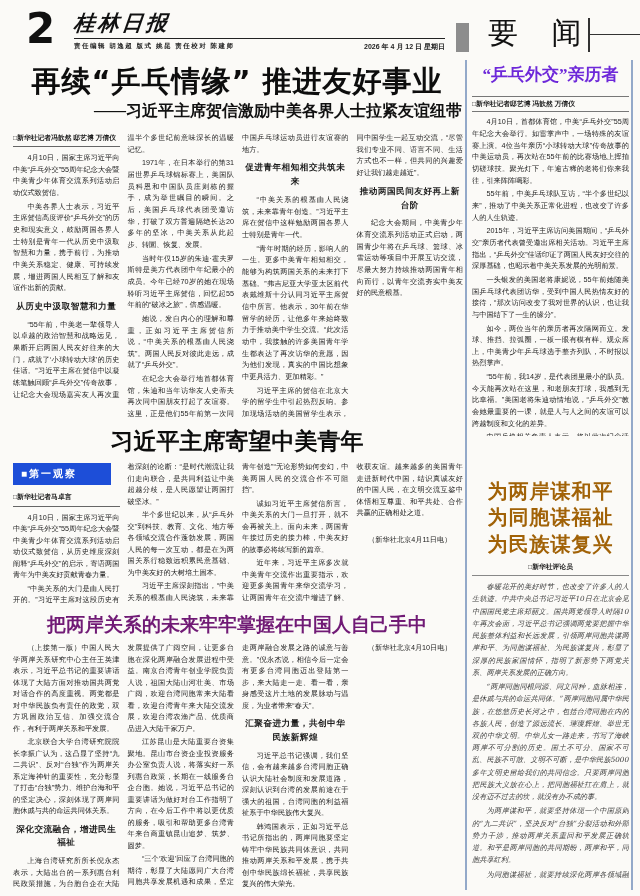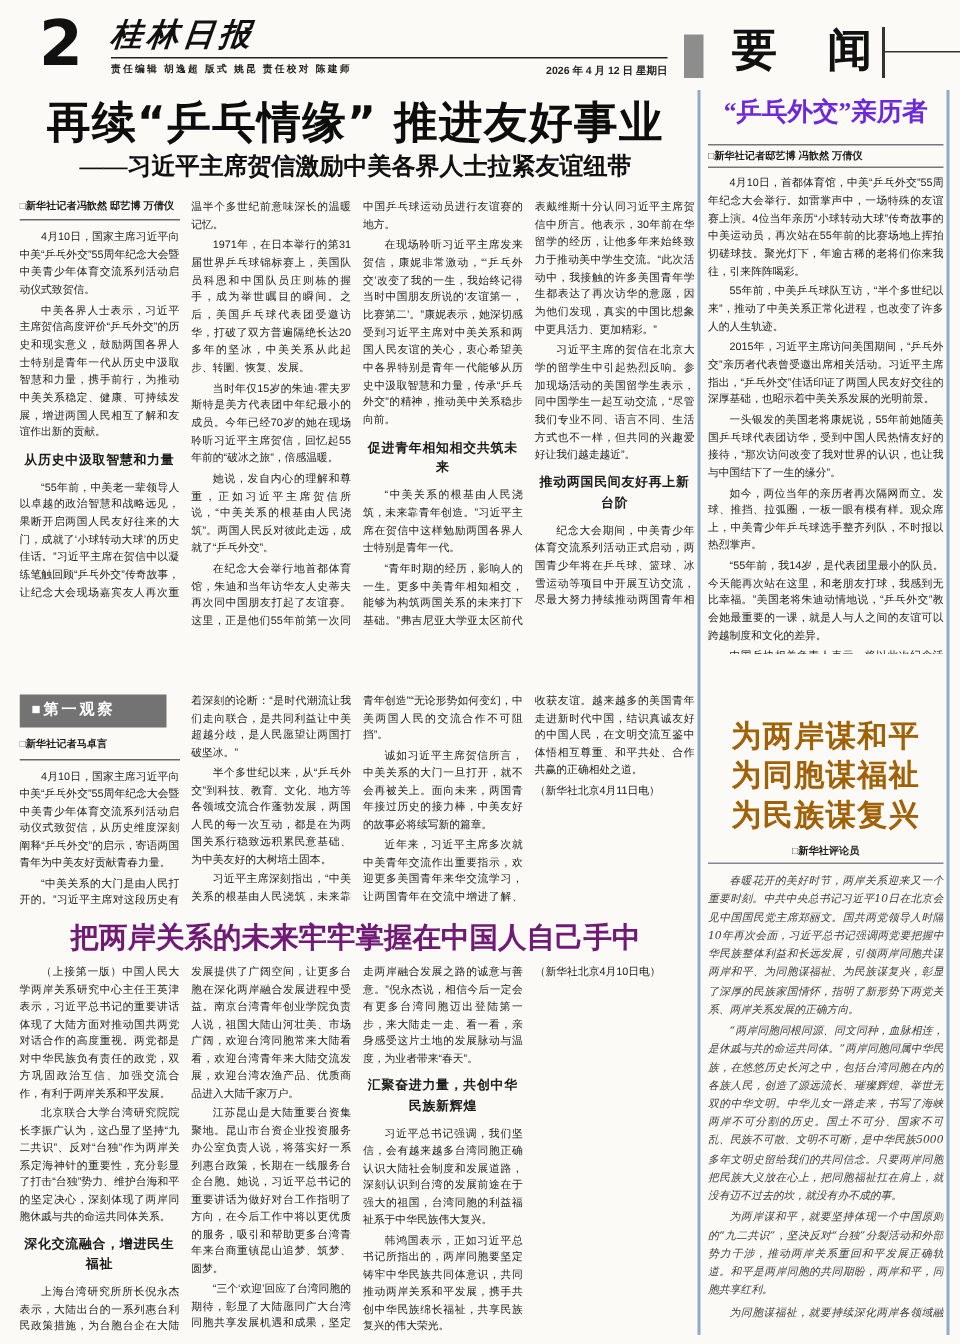--- a/index.html
+++ b/index.html
@@ -8,39 +8,39 @@
   .page { position:relative; width:640px; height:896px; background:#fbfaf7; color:#1c1c1c; overflow:hidden; }
 
   
   .pagenum { position:absolute; left:26px; top:8px; font-size:42px; font-weight:900; font-family:"DejaVu Sans",sans-serif; line-height:1; color:#111; }
   .masthead { position:absolute; left:74px; top:9px; font-size:21px; font-weight:900; font-style:italic; font-family:"Liberation Serif","DejaVu Serif",serif; letter-spacing:3px; color:#111; transform:skewX(-6deg); }
   .mast-rule { position:absolute; left:74px; top:38px; width:371px; border-top:1.5px solid #222; }
   .credits-row { position:absolute; left:74px; top:42px; width:371px; display:flex; justify-content:space-between; }
   .credits { font-size:6.5px; letter-spacing:1.5px; color:#222; font-weight:700; }
   .pubdate { font-size:7px; color:#222; font-weight:700; }
   .graybox { position:absolute; left:456px; top:23px; width:13px; height:29px; background:#8d8d8d; }
-  .section-name { position:absolute; left:488px; top:13px; font-size:30px; font-weight:700; font-family:"Liberation Serif","DejaVu Serif",serif; letter-spacing:13px; color:#111; white-space:nowrap; }
+  .section-name { position:absolute; left:488px; top:13px; font-size:30px; font-weight:400; font-family:"Liberation Serif","DejaVu Serif",serif; letter-spacing:13px; color:#111; white-space:nowrap; }
   .sec-vline { position:absolute; left:588px; top:18px; height:34px; border-left:2.5px solid #333; }
   .sec-hline { position:absolute; left:590px; top:34px; width:50px; border-top:1.5px solid #333; }
 
   
   .vsep { position:absolute; top:60px; height:830px; width:1.5px; background:#93a9c9; }
   .vsep.s1 { left:465px; }
   .vsep.s2 { left:631px; }
 
   
   .body-p { text-indent:2em; margin-bottom:2px; }
-  .dateline { text-align:left; margin-top:2px; }
+  .dateline { text-align:center; margin-top:15px; }
   .sub-head { text-align:center; font-weight:800; font-size:8.6px; margin:6px 0 5px; font-family:"Liberation Sans",sans-serif; letter-spacing:0.5px; }
   .col-byline { font-size:6.8px; font-weight:700; padding-bottom:3px; border-bottom:0.6px solid #666; margin-bottom:5px; text-indent:0; }
-  .badge { background:#737373; color:#fff; font-weight:800; font-size:10px; padding:3px 8px; margin:2px 2px 7px 0; letter-spacing:2px; width:92%; }
+  .badge { background:#1d4ed8; color:#fff; font-weight:800; font-size:10px; padding:3px 8px; margin:2px 2px 7px 0; letter-spacing:2px; width:92%; }
 
   
   .a1-headline { position:absolute; left:12px; top:62px; width:450px; text-align:center; font-size:29px; font-weight:900; font-family:"DejaVu Sans",sans-serif; letter-spacing:1px; color:#0d0d0d; }
-  .a1-subtitle { position:absolute; left:12px; top:101px; width:450px; text-align:center; font-size:16px; font-weight:800; font-family:"Liberation Serif","DejaVu Serif",serif; color:#111; }
+  .a1-subtitle { position:absolute; left:12px; top:101px; width:450px; text-align:right; font-size:16px; font-weight:800; font-family:"Liberation Serif","DejaVu Serif",serif; color:#111; }
   .a1-body { position:absolute; left:13px; top:132px; width:450px; height:290px; overflow:hidden;
              column-count:4; column-gap:8px; column-fill:auto;
              font-size:7.2px; line-height:1.62; text-align:justify; }
 
   
   .a3-headline { position:absolute; left:12px; top:426px; width:450px; text-align:center; font-size:23px; font-weight:900; font-family:"DejaVu Sans",sans-serif; color:#0d0d0d; }
   .a3-body { position:absolute; left:13px; top:461px; width:450px; height:149px; overflow:hidden;
              column-count:4; column-gap:8px; column-fill:auto;
              font-size:7.2px; line-height:1.6; text-align:justify; }
 
@@ -88,29 +88,29 @@
   <div class="a1-body">
       <div class="col-byline">□新华社记者冯歆然  邸艺博  万倩仪</div>
       <p class="body-p">4月10日，国家主席习近平向中美“乒乓外交”55周年纪念大会暨中美青少年体育交流系列活动启动仪式致贺信。</p>
       <p class="body-p">中美各界人士表示，习近平主席贺信高度评价“乒乓外交”的历史和现实意义，鼓励两国各界人士特别是青年一代从历史中汲取智慧和力量，携手前行，为推动中美关系稳定、健康、可持续发展，增进两国人民相互了解和友谊作出新的贡献。</p>
       <div class="sub-head">从历史中汲取智慧和力量</div>
       <p class="body-p">“55年前，中美老一辈领导人以卓越的政治智慧和战略远见，果断开启两国人民友好往来的大门，成就了‘小球转动大球’的历史佳话。”习近平主席在贺信中以凝练笔触回顾“乒乓外交”传奇故事，让纪念大会现场嘉宾友人再次重温半个多世纪前意味深长的温暖记忆。</p>
       <p class="body-p">1971年，在日本举行的第31届世界乒乓球锦标赛上，美国队员科恩和中国队员庄则栋的握手，成为举世瞩目的瞬间。之后，美国乒乓球代表团受邀访华，打破了双方普遍隔绝长达20多年的坚冰，中美关系从此起步、转圜、恢复、发展。</p>
       <p class="body-p">当时年仅15岁的朱迪·霍夫罗斯特是美方代表团中年纪最小的成员。今年已经70岁的她在现场聆听习近平主席贺信，回忆起55年前的“破冰之旅”，倍感温暖。</p>
       <p class="body-p">她说，发自内心的理解和尊重，正如习近平主席贺信所说，“中美关系的根基由人民浇筑”。两国人民反对彼此走远，成就了“乒乓外交”。</p>
       <p class="body-p">在纪念大会举行地首都体育馆，朱迪和当年访华友人史蒂夫再次同中国朋友打起了友谊赛。这里，正是他们55年前第一次同中国乒乓球运动员进行友谊赛的地方。</p>
-      <p class="body-p">在现场聆听习近平主席发来贺信，康妮非常激动，“‘乒乓外交’改变了我的一生，我始终记得当时中国朋友所说的‘友谊第一，比赛第二’。”康妮表示，她深切感受到习近平主席对中美关系和两国人民友谊的关心，衷心希望美中各界特别是青年一代能够从历史中汲取智慧和力量，传承“乒乓外交”的精神，推动美中关系稳步向前。</p>
       <div class="sub-head">促进青年相知相交共筑未来</div>
       <p class="body-p">“中美关系的根基由人民浇筑，未来靠青年创造。”习近平主席在贺信中这样勉励两国各界人士特别是青年一代。</p>
       <p class="body-p">“青年时期的经历，影响人的一生。更多中美青年相知相交，能够为构筑两国关系的未来打下基础。”弗吉尼亚大学亚太区前代表戴维斯十分认同习近平主席贺信中所言。他表示，30年前在华留学的经历，让他多年来始终致力于推动美中学生交流。“此次活动中，我接触的许多美国青年学生都表达了再次访华的意愿，因为他们发现，真实的中国比想象中更具活力、更加精彩。”</p>
       <p class="body-p">习近平主席的贺信在北京大学的留学生中引起热烈反响。参加现场活动的美国留学生表示，同中国学生一起互动交流，“尽管我们专业不同、语言不同、生活方式也不一样，但共同的兴趣爱好让我们越走越近”。</p>
       <div class="sub-head">推动两国民间友好再上新台阶</div>
       <p class="body-p">纪念大会期间，中美青少年体育交流系列活动正式启动，两国青少年将在乒乓球、篮球、冰雪运动等项目中开展互访交流，尽最大努力持续推动两国青年相向而行，以青年交流夯实中美友好的民意根基。</p>
     </div>
 
+  <div class="a3-headline">习近平主席寄望中美青年</div>
   <div class="a3-body">
       <div class="badge">■第一观察</div>
       <div class="col-byline">□新华社记者马卓言</div>
       <p class="body-p">4月10日，国家主席习近平向中美“乒乓外交”55周年纪念大会暨中美青少年体育交流系列活动启动仪式致贺信，从历史维度深刻阐释“乒乓外交”的启示，寄语两国青年为中美友好贡献青春力量。</p>
       <p class="body-p">“中美关系的大门是由人民打开的。”习近平主席对这段历史有着深刻的论断：“是时代潮流让我们走向联合，是共同利益让中美超越分歧，是人民愿望让两国打破坚冰。”</p>
       <p class="body-p">半个多世纪以来，从“乒乓外交”到科技、教育、文化、地方等各领域交流合作蓬勃发展，两国人民的每一次互动，都是在为两国关系行稳致远积累民意基础、为中美友好的大树培土固本。</p>
       <p class="body-p">习近平主席深刻指出，“中美关系的根基由人民浇筑，未来靠青年创造”“无论形势如何变幻，中美两国人民的交流合作不可阻挡”。</p>
       <p class="body-p">诚如习近平主席贺信所言，中美关系的大门一旦打开，就不会再被关上。面向未来，两国青年接过历史的接力棒，中美友好的故事必将续写新的篇章。</p>
       <p class="body-p">近年来，习近平主席多次就中美青年交流作出重要指示，欢迎更多美国青年来华交流学习，让两国青年在交流中增进了解、收获友谊。越来越多的美国青年走进新时代中国，结识真诚友好的中国人民，在文明交流互鉴中体悟相互尊重、和平共处、合作共赢的正确相处之道。</p>
       <p class="dateline">（新华社北京4月11日电）</p>
@@ -147,20 +147,20 @@
   </div>
 
   <div class="a5">
     <div class="a5-headline">
       <div>为两岸谋和平</div>
       <div>为同胞谋福祉</div>
       <div>为民族谋复兴</div>
     </div>
     <div class="a5-byline">□新华社评论员</div>
     <div class="a5-body">
-        <p class="body-p">春暖花开的美好时节，两岸关系迎来又一个重要时刻。中共中央总书记习近平10日在北京会见中国国民党主席郑丽文。国共两党领导人时隔10年再次会面，习近平总书记强调两党要把握中华民族整体利益和长远发展，引领两岸同胞共谋两岸和平、为同胞谋福祉、为民族谋复兴，彰显了深厚的民族家国情怀，指明了新形势下两党关系、两岸关系发展的正确方向。</p>
+        <p class="body-p">春暖花开的美好时节，也改变了许多人的人生轨迹。中共中央总书记习近平10日在北京会见中国国民党主席郑丽文。国共两党领导人时隔10年再次会面，习近平总书记强调两党要把握中华民族整体利益和长远发展，引领两岸同胞共谋两岸和平、为同胞谋福祉、为民族谋复兴，彰显了深厚的民族家国情怀，指明了新形势下两党关系、两岸关系发展的正确方向。</p>
         <p class="body-p">“两岸同胞同根同源、同文同种，血脉相连，是休戚与共的命运共同体。”两岸同胞同属中华民族，在悠悠历史长河之中，包括台湾同胞在内的各族人民，创造了源远流长、璀璨辉煌、举世无双的中华文明。中华儿女一路走来，书写了海峡两岸不可分割的历史。国土不可分、国家不可乱、民族不可散、文明不可断，是中华民族5000多年文明史留给我们的共同信念。只要两岸同胞把民族大义放在心上，把同胞福祉扛在肩上，就没有迈不过去的坎，就没有办不成的事。</p>
         <p class="body-p">为两岸谋和平，就要坚持体现一个中国原则的“九二共识”，坚决反对“台独”分裂活动和外部势力干涉，推动两岸关系重回和平发展正确轨道。和平是两岸同胞的共同期盼，两岸和平，同胞共享红利。</p>
         <p class="body-p">为同胞谋福祉，就要持续深化两岸各领域融合发展，完善增进台湾同胞福祉的制度和政策，让台湾同胞在大陆发展如鱼得水、如沐春风，不断增强获得感、幸福感、安全感、荣誉感。</p>
       </div>
   </div>
 
 </div>
 
 </body></html>

